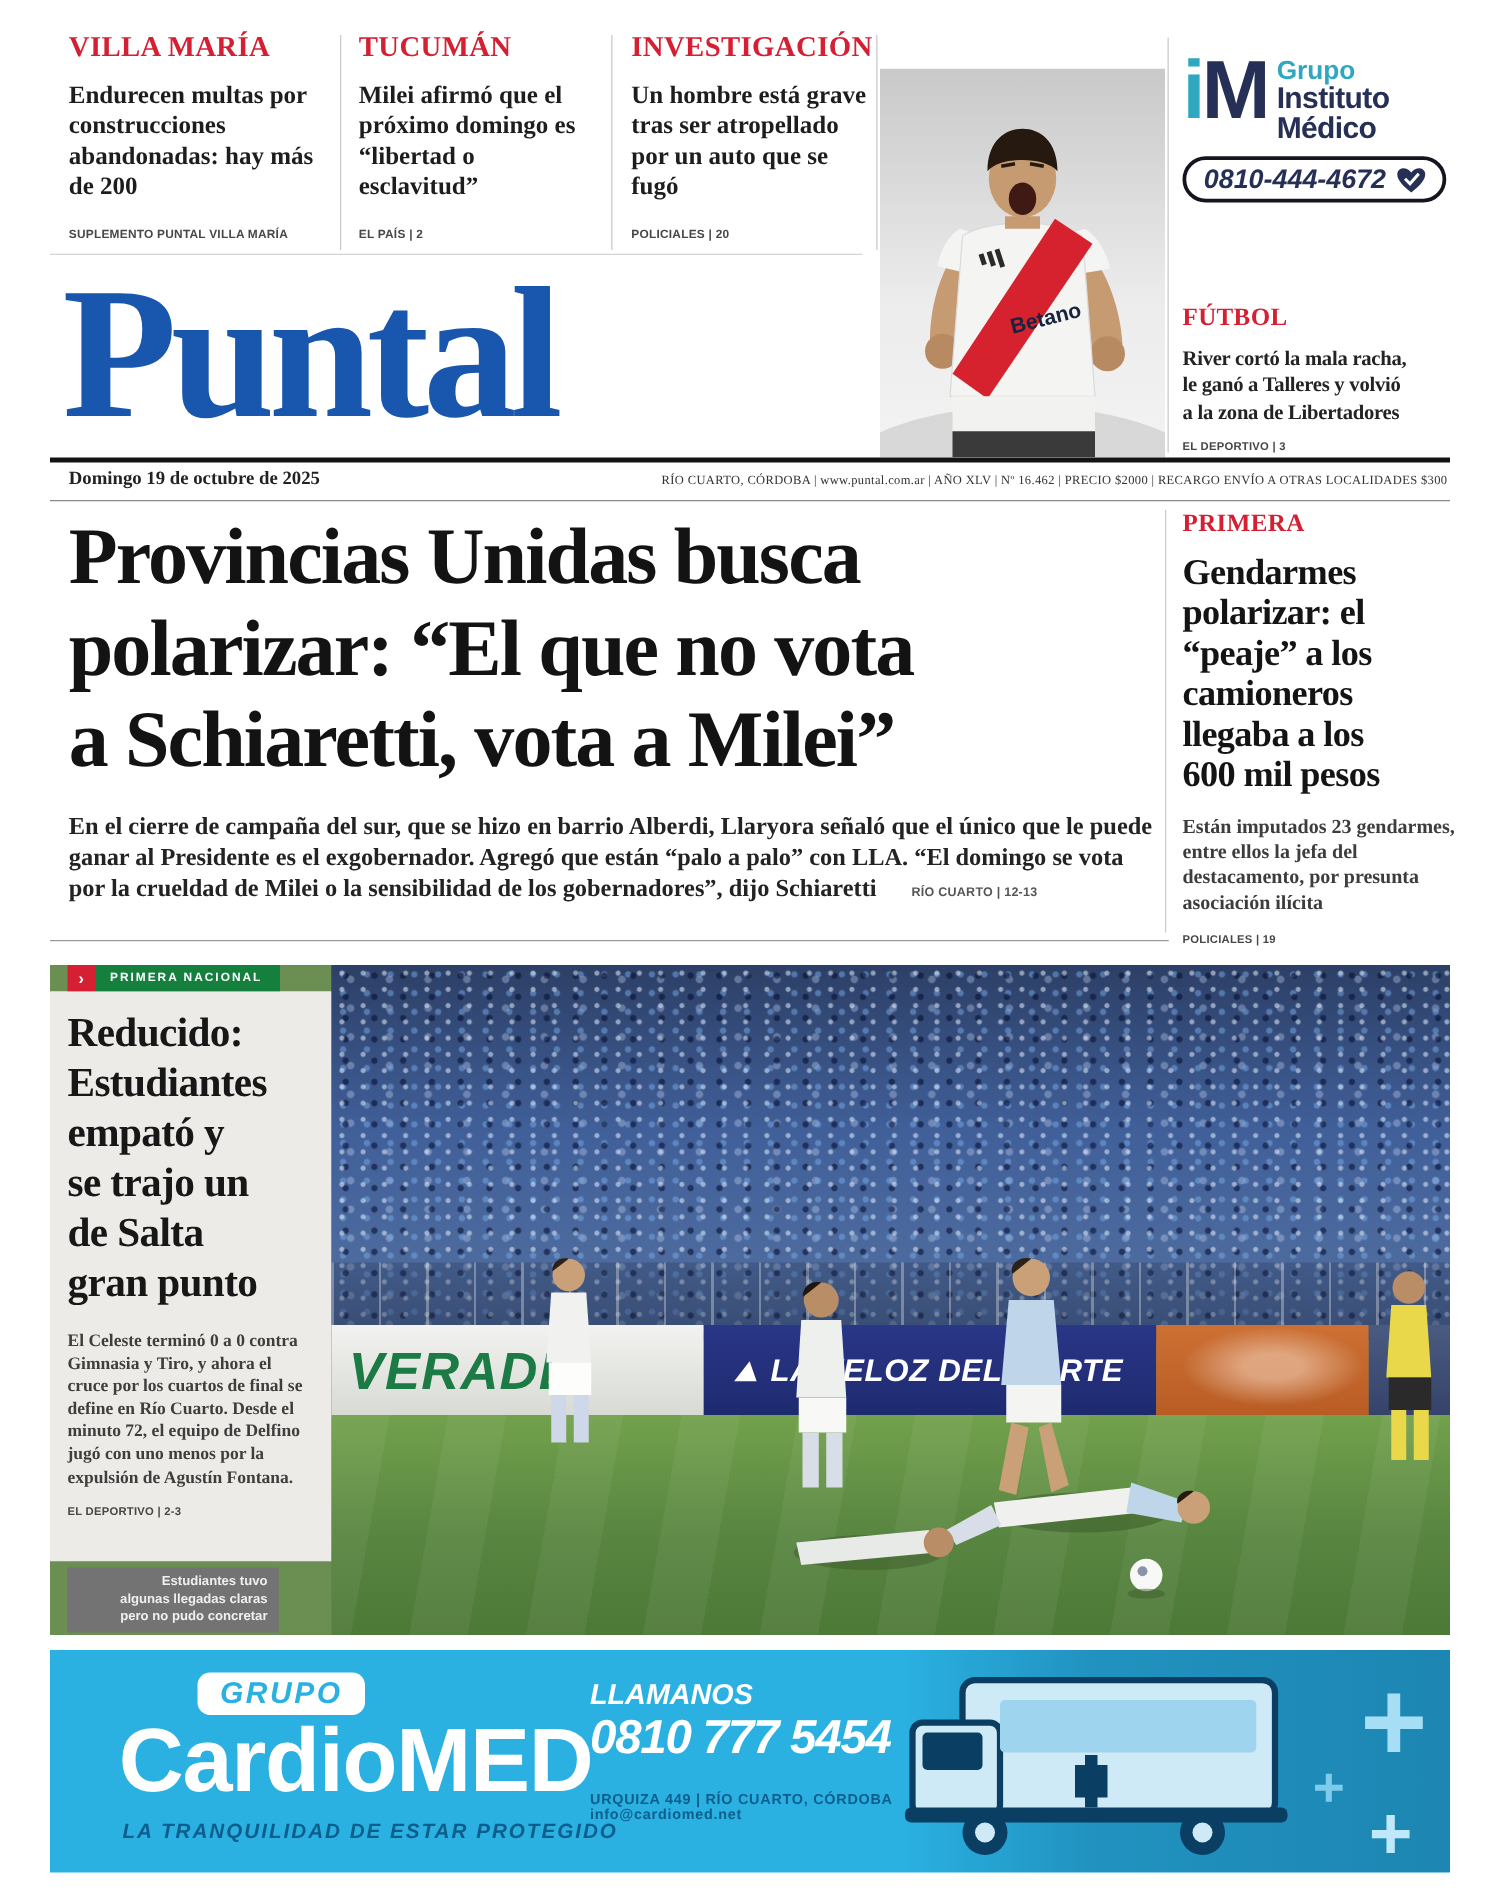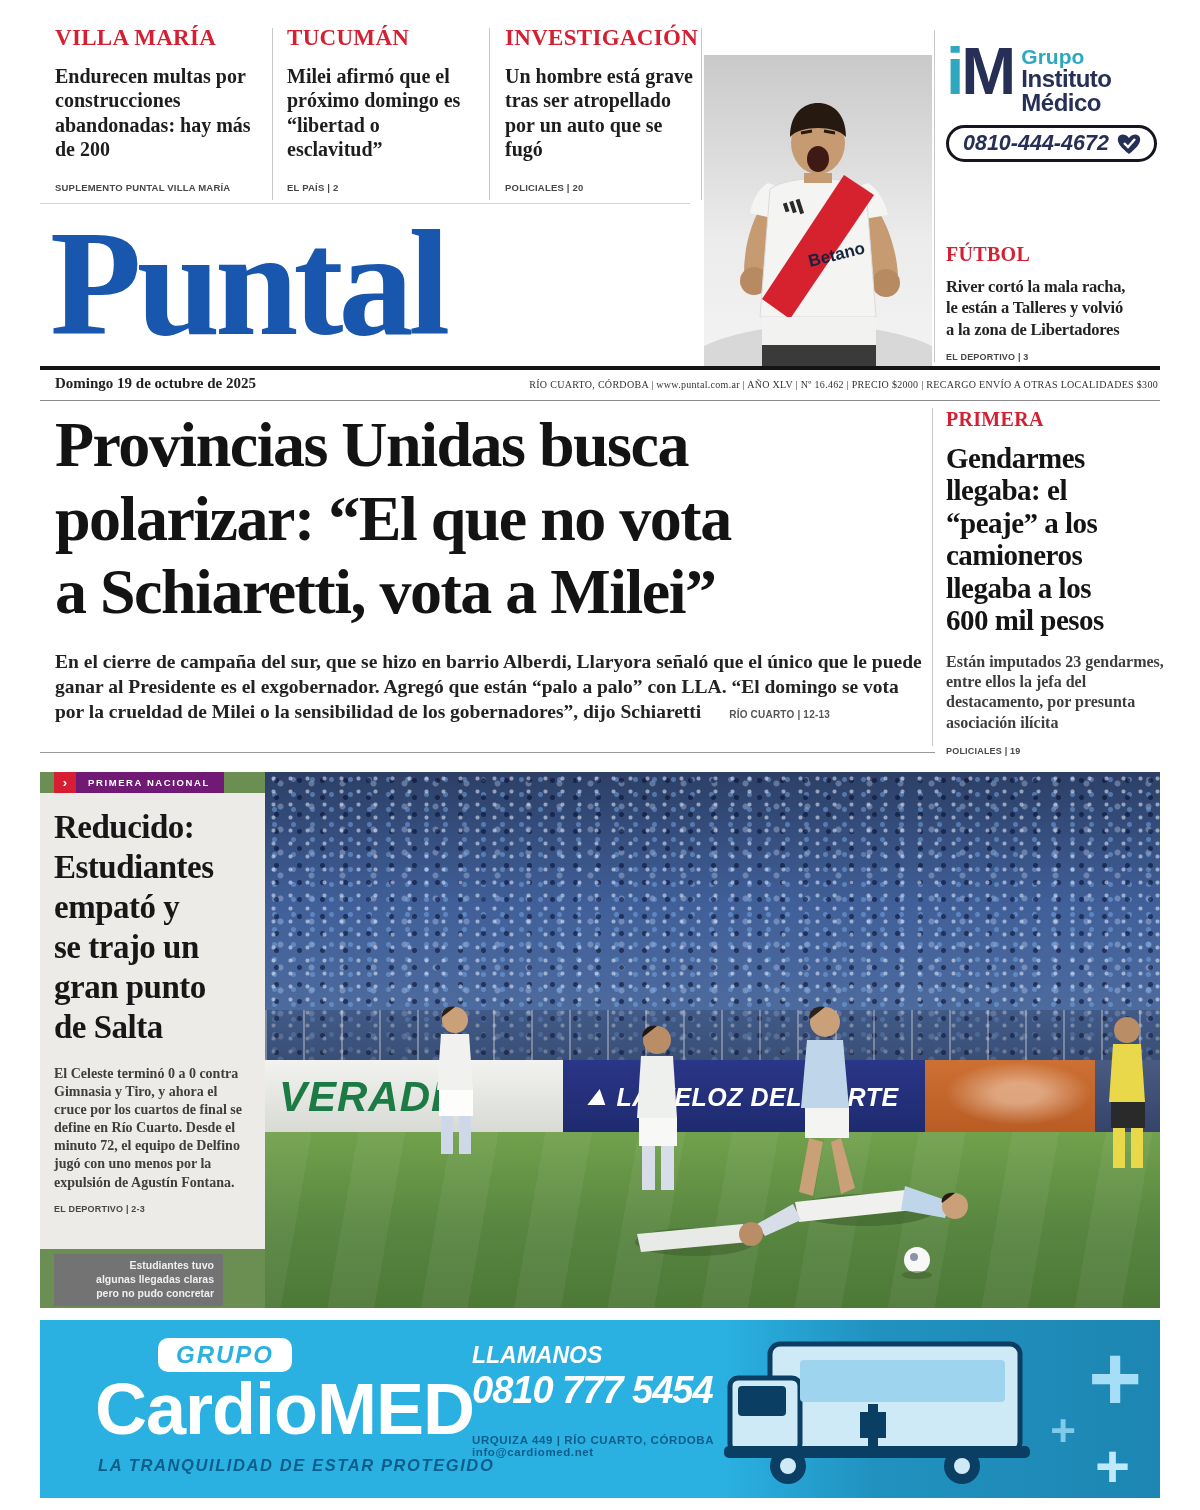--- a/index.html
+++ b/index.html
@@ -70,21 +70,21 @@
            line-height:1.12;letter-spacing:-.5px;}
   #sampacho .lines{display:block;margin-top:11px;}
   #sp-sub{margin-top:15px;font-size:16px;font-weight:bold;color:#3d3d3d;line-height:1.27;}
   #sampacho .small-footer{display:block;margin-top:13px;}
 
   
   #photo-sec{position:absolute;left:40px;top:772px;width:1120px;height:536px;background:#6b8f52;}
   #tagbar{position:absolute;left:14px;top:0;height:21px;display:flex;z-index:6;}
   #tag-arrow{width:22px;height:21px;background:#d42032;color:#fff;display:flex;align-items:center;
              justify-content:center;font-family:"Liberation Sans",sans-serif;font-weight:bold;font-size:13px;}
-  #tag-label{background:#701a75;color:#fff;font-family:"Liberation Sans",sans-serif;font-size:9.5px;
+  #tag-label{background:#15803d;color:#fff;font-family:"Liberation Sans",sans-serif;font-size:9.5px;
              font-weight:bold;letter-spacing:1.6px;padding:5px 14px 0 12px;height:16px;}
   #panel{position:absolute;left:0;top:21px;width:225px;height:456px;background:#edebe7;
          padding:15px 14px;box-sizing:border-box;z-index:5;}
   .ph-line{display:block;white-space:nowrap;font-size:33px;font-weight:bold;color:#171717;
            line-height:1.21;letter-spacing:-.5px;}
   #ph-body{margin-top:17px;font-size:14px;font-weight:bold;color:#3e3e3e;line-height:1.3;}
   #panel .small-footer{display:block;margin-top:12px;}
   #caption{position:absolute;left:14px;top:482px;width:169px;height:52px;background:#737373;z-index:5;
            display:flex;flex-direction:column;justify-content:center;align-items:flex-end;
            padding-right:9px;box-sizing:border-box;color:#efefef;font-family:"Liberation Sans",sans-serif;
@@ -211,21 +211,21 @@
         <path d="M13 22 C4 15 1 10 2 6 C3 2 9 1 13 6 C17 1 23 2 24 6 C25 10 22 15 13 22 Z" fill="#262f55"></path>
         <path d="M8 11 L12 15 L19 7" stroke="#fff" stroke-width="2.4" fill="none"></path>
       </svg>
     </div>
   </div>
 
   <div id="futbol">
     <div class="kicker">FÚTBOL</div>
     <div style="margin-top:10px;">
       <span class="fb-line">River cortó la mala racha,</span>
-      <span class="fb-line">le están a Talleres y volvió</span>
+      <span class="fb-line">le ganó a Talleres y volvió</span>
       <span class="fb-line">a la zona de Libertadores</span>
     </div>
     <span class="small-footer">EL DEPORTIVO | 3</span>
   </div>
 
   <div id="masthead">Puntal</div>
   <div id="rule-top"></div>
   <div id="dateline">
     <span class="date">Domingo 19 de octubre de 2025</span>
     <span class="info">RÍO CUARTO, CÓRDOBA | www.puntal.com.ar | AÑO XLV | Nº 16.462 | PRECIO $2000 | RECARGO ENVÍO A OTRAS LOCALIDADES $300</span>
@@ -238,21 +238,21 @@
     <span class="h1line">a Schiaretti, vota a Milei”</span>
     <div id="main-sub"><span>En el cierre de campaña del sur, que se hizo en barrio Alberdi, Llaryora señaló que el único que le puede ganar al Presidente es el exgobernador. Agregó que están “palo a palo” con LLA. “El domingo se vota por la crueldad de Milei o la sensibilidad de los gobernadores”, dijo Schiaretti</span><span class="small-footer">RÍO CUARTO | 12-13</span></div>
   </div>
   <div id="rule-under-main"></div>
   <div id="vdiv-main"></div>
 
   <div id="sampacho">
     <div class="kicker">PRIMERA</div>
     <span class="lines">
       <span class="sp-line">Gendarmes</span>
-      <span class="sp-line">llegaba: el</span>
+      <span class="sp-line">polarizar: el</span>
       <span class="sp-line">“peaje” a los</span>
       <span class="sp-line">camioneros</span>
       <span class="sp-line">llegaba a los</span>
       <span class="sp-line">600 mil pesos</span>
     </span>
     <div id="sp-sub">Están imputados 23 gendarmes, entre ellos la jefa del destacamento, por presunta asociación ilícita</div>
     <span class="small-footer">POLICIALES | 19</span>
   </div>
 
   <div id="photo-sec">
@@ -327,22 +327,22 @@
     </div>
     <div id="tagbar">
       <div id="tag-arrow">›</div>
       <div id="tag-label">PRIMERA NACIONAL</div>
     </div>
     <div id="panel">
       <span class="ph-line">Reducido:</span>
       <span class="ph-line">Estudiantes</span>
       <span class="ph-line">empató y</span>
       <span class="ph-line">se trajo un</span>
+      <span class="ph-line">de Salta</span>
       <span class="ph-line">gran punto</span>
-      <span class="ph-line">de Salta</span>
       <div id="ph-body">El Celeste terminó 0 a 0 contra Gimnasia y Tiro, y ahora el cruce por los cuartos de final se define en Río Cuarto. Desde el minuto 72, el equipo de Delfino jugó con uno menos por la expulsión de Agustín Fontana.</div>
       <span class="small-footer">EL DEPORTIVO | 2-3</span>
     </div>
     <div id="caption">
       <span>Estudiantes tuvo</span>
       <span>algunas llegadas claras</span>
       <span>pero no pudo concretar</span>
     </div>
   </div>
 

